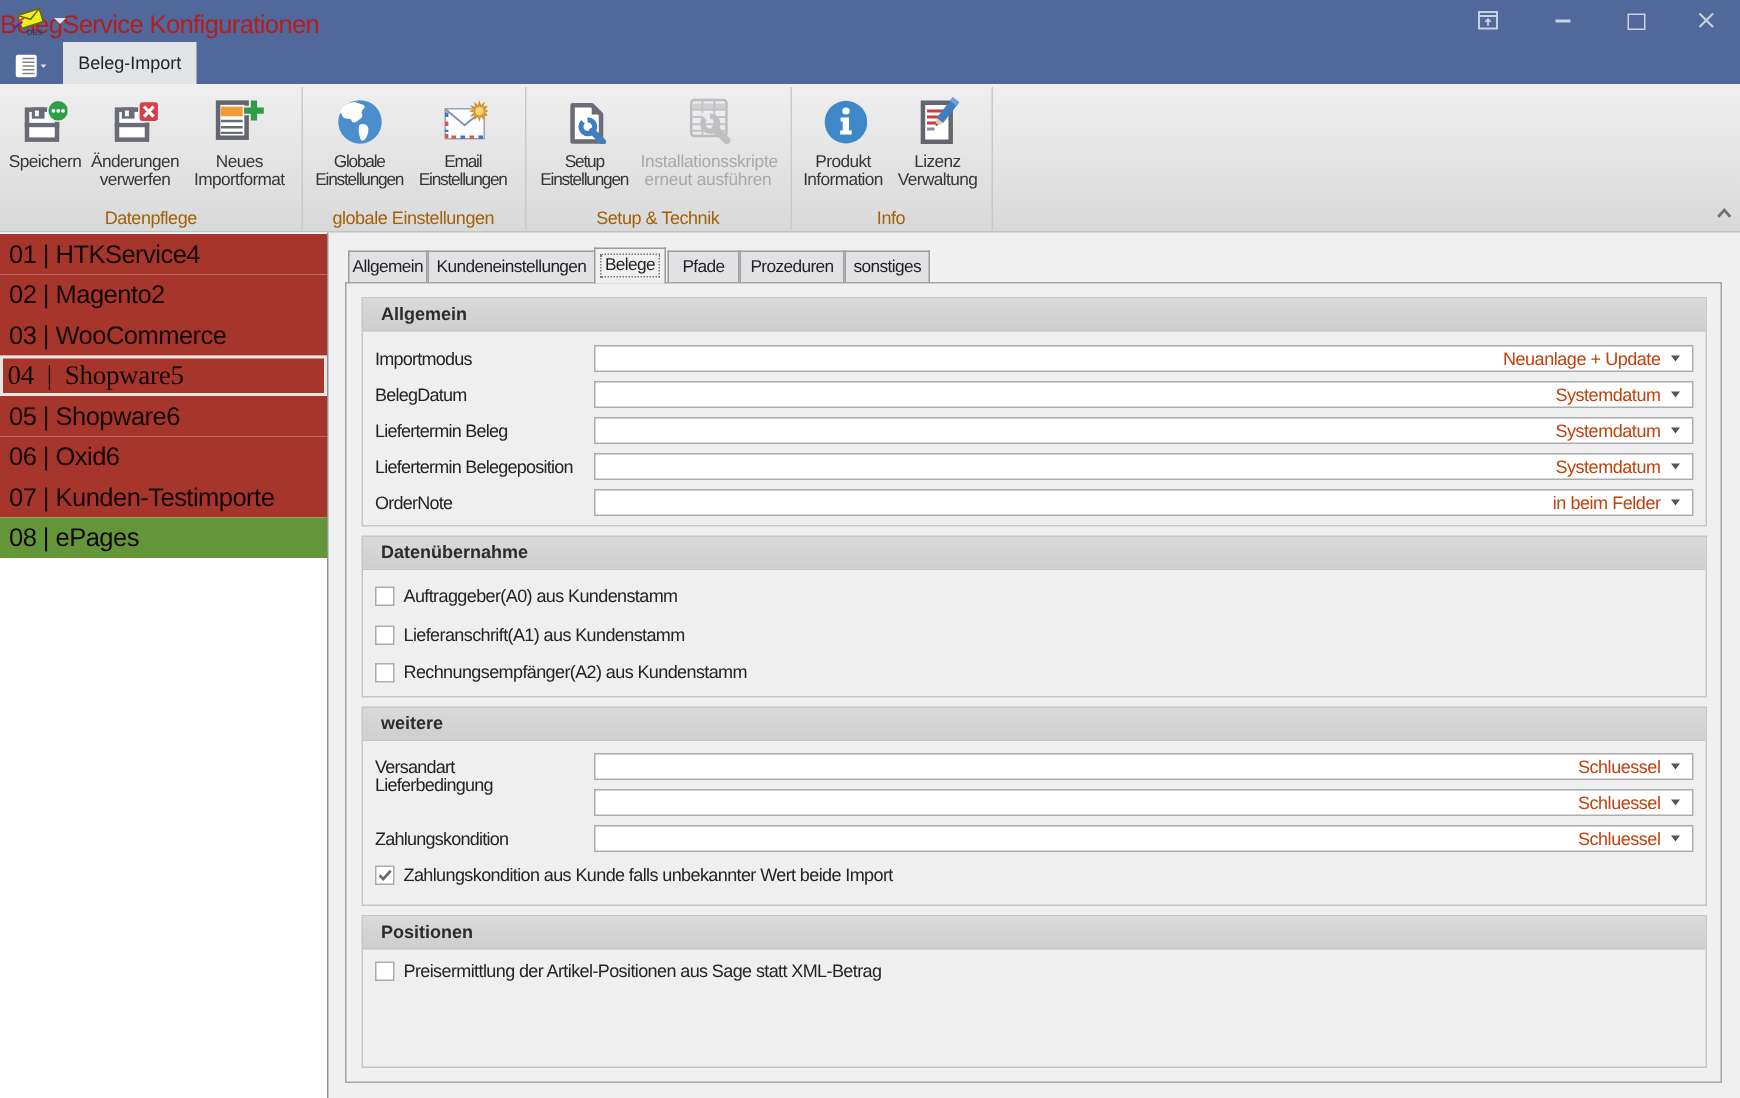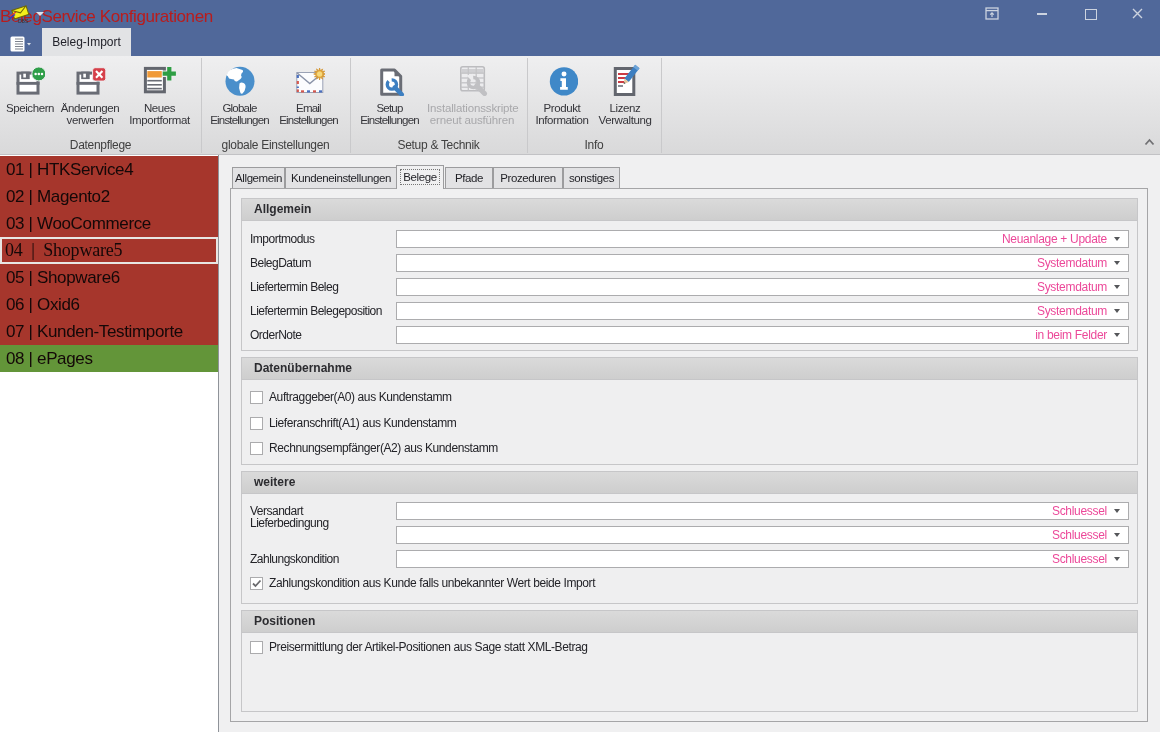--- a/index.html
+++ b/index.html
@@ -10,21 +10,21 @@
   #bluebar{left:0;top:0;width:1160px;height:56px;background:#50689a;}
   #title{left:0;top:7px;width:1160px;font-size:17px;letter-spacing:-0.4px;color:#b91c1c;}
   
   #ribbon{left:0;top:56px;width:1160px;height:98px;
           background:linear-gradient(#efeff0,#d9d9da);border-bottom:1px solid #c2c2c5;}
   .rsep{top:58px;width:1px;height:95px;background:#c9c9cb;}
   .rbtn{top:64px;text-align:center;color:#35353a;font-size:11.5px;letter-spacing:-0.4px;
         line-height:11.5px;white-space:nowrap;}
   .rbtn .ric{display:block;margin:0 auto 7px auto;}
   .rbtn.dis{color:#a8a8ab;}
-  .rglabel{top:139px;height:13px;font-size:12px;letter-spacing:-0.3px;color:#404040;text-align:center;line-height:13px;}
+  .rglabel{top:139px;height:13px;font-size:12px;letter-spacing:-0.3px;color:#a16207;text-align:center;line-height:13px;}
   
   #bitab{left:42px;top:28px;width:89px;height:28px;background:#e2e3e5;
          color:#23232b;font-size:12px;text-align:center;line-height:29px;}
   
   #sidebar{left:0;top:155px;width:218px;height:577px;background:#ffffff;border-right:1px solid #8f9399;}
   .srow{left:0;width:218px;height:27px;background:#a6362c;color:#140808;
         font-size:17px;letter-spacing:-0.35px;line-height:27px;padding-left:6px;box-sizing:border-box;}
   .srow.green{background:#639539;}
   .srow.sel{border:2px solid #e8e6e3;font-family:"Liberation Serif",serif;
             font-weight:normal;font-size:18px;letter-spacing:-0.2px;line-height:22px;padding-left:3px;}
@@ -32,21 +32,21 @@
   #panel{left:230px;top:188px;width:918px;height:534px;background:#f0f0f1;border:1px solid #a5a5a7;box-sizing:border-box;}
   .tab{top:167px;height:21px;background:#e2e2e4;border:1px solid #9c9c9e;border-bottom:none;
        box-sizing:border-box;font-size:11.5px;letter-spacing:-0.4px;color:#1f1f24;text-align:center;line-height:20px;}
   .tab.act{top:165px;height:24px;background:#f0f0f1;line-height:22px;}
   
   .gbox{left:241px;width:897px;border:1px solid #c6c6c8;background:#efeff0;box-sizing:border-box;}
   .ghead{height:21px;background:linear-gradient(#dadada,#cecece);border-bottom:1px solid #c6c6c8;
          font-weight:bold;font-size:12px;color:#2c2c30;line-height:21px;padding-left:12px;}
   .flabel{left:250px;font-size:12px;letter-spacing:-0.5px;color:#232328;height:18px;line-height:18px;text-align:center;}
   .field{left:396px;width:733px;height:18px;background:#fff;border:1px solid #acacae;box-sizing:border-box;
-         font-size:12px;letter-spacing:-0.3px;color:#ec4899;text-align:right;line-height:16px;padding-right:21px;}
+         font-size:12px;letter-spacing:-0.3px;color:#c2410c;text-align:right;line-height:16px;padding-right:21px;}
   .darr{width:0;height:0;border-left:3.5px solid transparent;border-right:3.5px solid transparent;
         border-top:4px solid #55575a;left:1114px;}
   .cb{width:13px;height:13px;background:#fff;border:1px solid #ababad;box-sizing:border-box;left:250px;}
   .cblabel{left:269px;font-size:12px;letter-spacing:-0.4px;color:#232328;height:13px;line-height:13px;}
 </style>
 </head>
 <body>
 <div class="abs" id="bluebar"></div>
 <div class="abs" id="title">BelegService Konfigurationen</div>
 <div class="abs" id="ribbon"></div>

